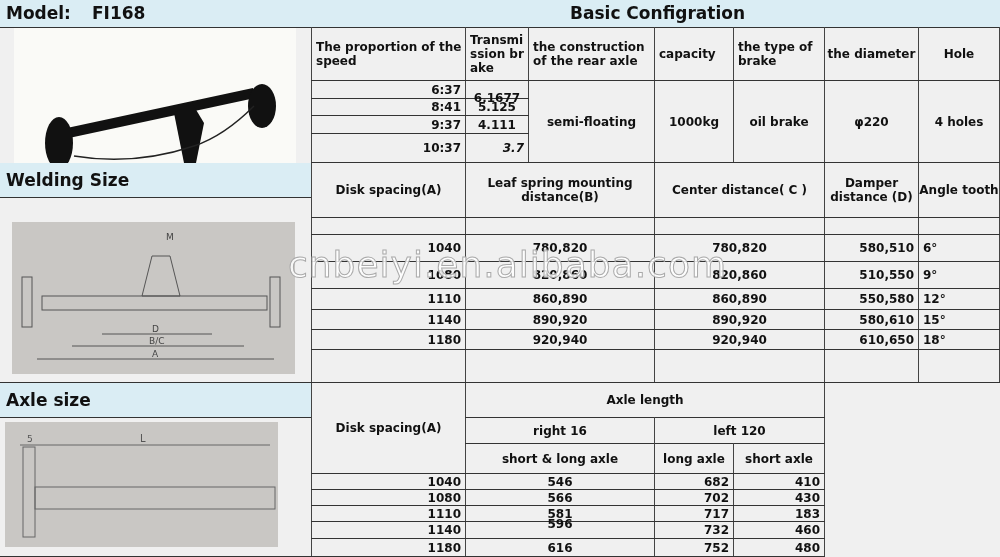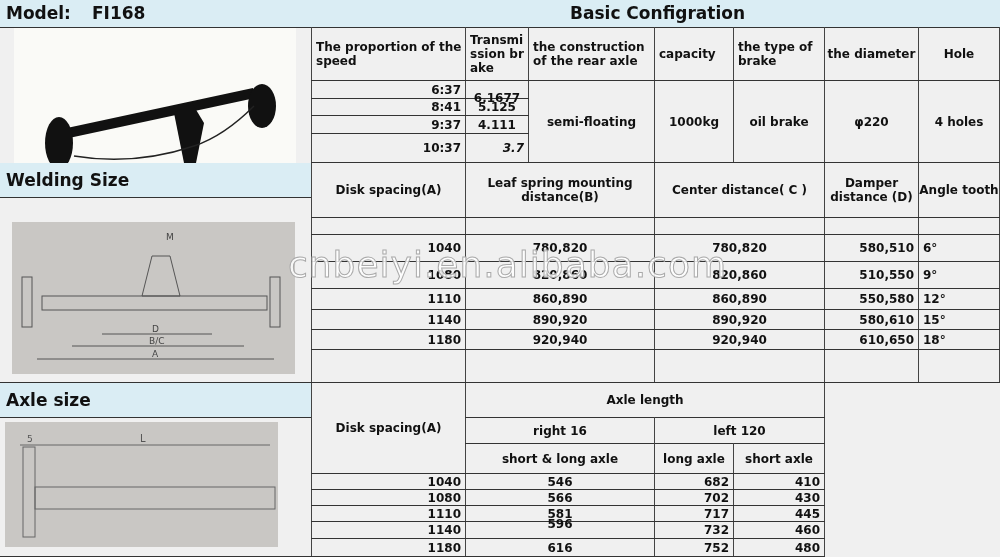--- a/index.html
+++ b/index.html
@@ -179,21 +179,21 @@
 <div class="cell r" style="left:734px;top:474px;width:90px;height:15px;">410</div>
 
 <div class="cell r" style="left:312px;top:490px;width:153px;height:15px;">1080</div>
 <div class="cell c" style="left:466px;top:490px;width:188px;height:15px;">566</div>
 <div class="cell r" style="left:655px;top:490px;width:78px;height:15px;">702</div>
 <div class="cell r" style="left:734px;top:490px;width:90px;height:15px;">430</div>
 
 <div class="cell r" style="left:312px;top:506px;width:153px;height:15px;">1110</div>
 <div class="cell c" style="left:466px;top:506px;width:188px;height:15px;">581</div>
 <div class="cell r" style="left:655px;top:506px;width:78px;height:15px;">717</div>
-<div class="cell r" style="left:734px;top:506px;width:90px;height:15px;">445</div>
+<div class="cell r" style="left:734px;top:506px;width:90px;height:15px;">183</div>
 
 <div class="cell r" style="left:312px;top:522px;width:153px;height:16px;">1140</div>
 <div class="cell c" style="left:466px;top:516px;width:188px;height:16px;">596</div>
 <div class="cell r" style="left:655px;top:522px;width:78px;height:16px;">732</div>
 <div class="cell r" style="left:734px;top:522px;width:90px;height:16px;">460</div>
 
 <div class="cell r" style="left:312px;top:539px;width:153px;height:17px;">1180</div>
 <div class="cell c" style="left:466px;top:539px;width:188px;height:17px;">616</div>
 <div class="cell r" style="left:655px;top:539px;width:78px;height:17px;">752</div>
 <div class="cell r" style="left:734px;top:539px;width:90px;height:17px;">480</div>

